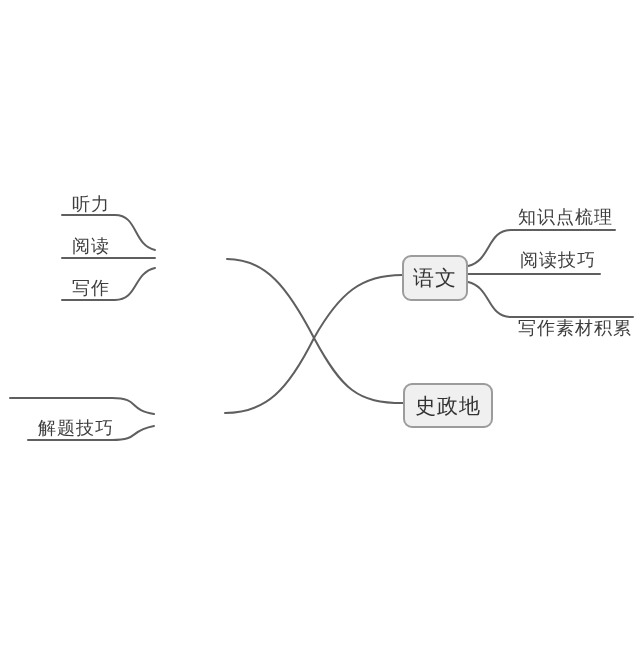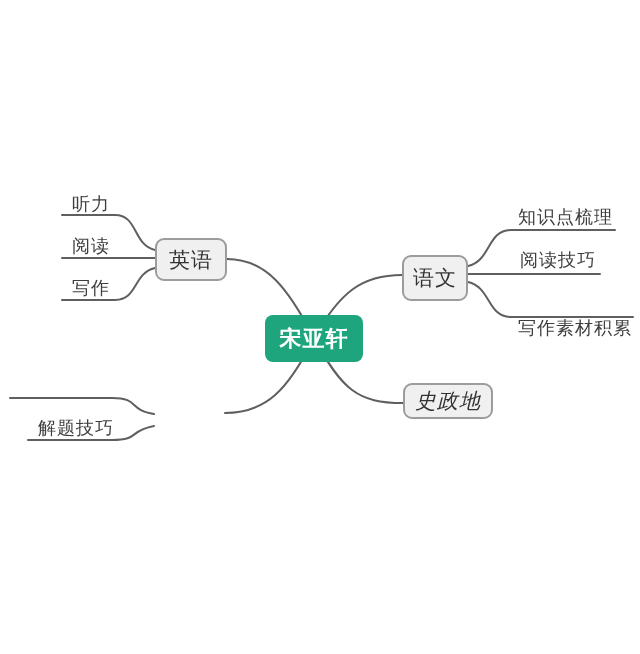--- a/index.html
+++ b/index.html
@@ -74,35 +74,29 @@
     <path d="M 468 282 C 491 287 487 317 511 317 L 633 317"></path>
 
     <path d="M 155 250 C 133 245 138 215 115 215 L 62 215"></path>
     <path d="M 155 258 L 62 258"></path>
     <path d="M 155 268 C 133 273 138 300 115 300 L 62 300"></path>
 
     <path d="M 154 414 C 128 410 140 398 112 398 L 10 398"></path>
     <path d="M 154 426 C 128 431 140 440 112 440 L 28 440"></path>
   </svg>
 
-  <div class="node root" style="left:265px; top:315px; width:98px; height:47px;">
-    <span>宋亚轩</span>
-  </div>
 
   <div class="node branch" style="left:402px; top:255px; width:66px; height:46px;">
     <span>语文</span>
   </div>
 
-  <div class="node branch" style="left:403px; top:383px; width:90px; height:36px;font-style:italic;">
+  <div class="node branch" style="left:403px; top:383px; width:90px; height:45px;">
     <span>史政地</span>
   </div>
 
-  <div class="node branch" style="left:155px; top:238px; width:72px; height:43px;">
-    <span>英语</span>
-  </div>
 
 
   <div class="leaf" style="left:518px; top:208px;">知识点梳理</div>
   <div class="leaf" style="left:520px; top:251px;">阅读技巧</div>
   <div class="leaf" style="left:518px; top:294px;margin-top:25px;">写作素材积累</div>
 
   <div class="leaf" style="left:72px; top:195px;">听力</div>
   <div class="leaf" style="left:72px; top:237px;">阅读</div>
   <div class="leaf" style="left:72px; top:279px;">写作</div>
 

